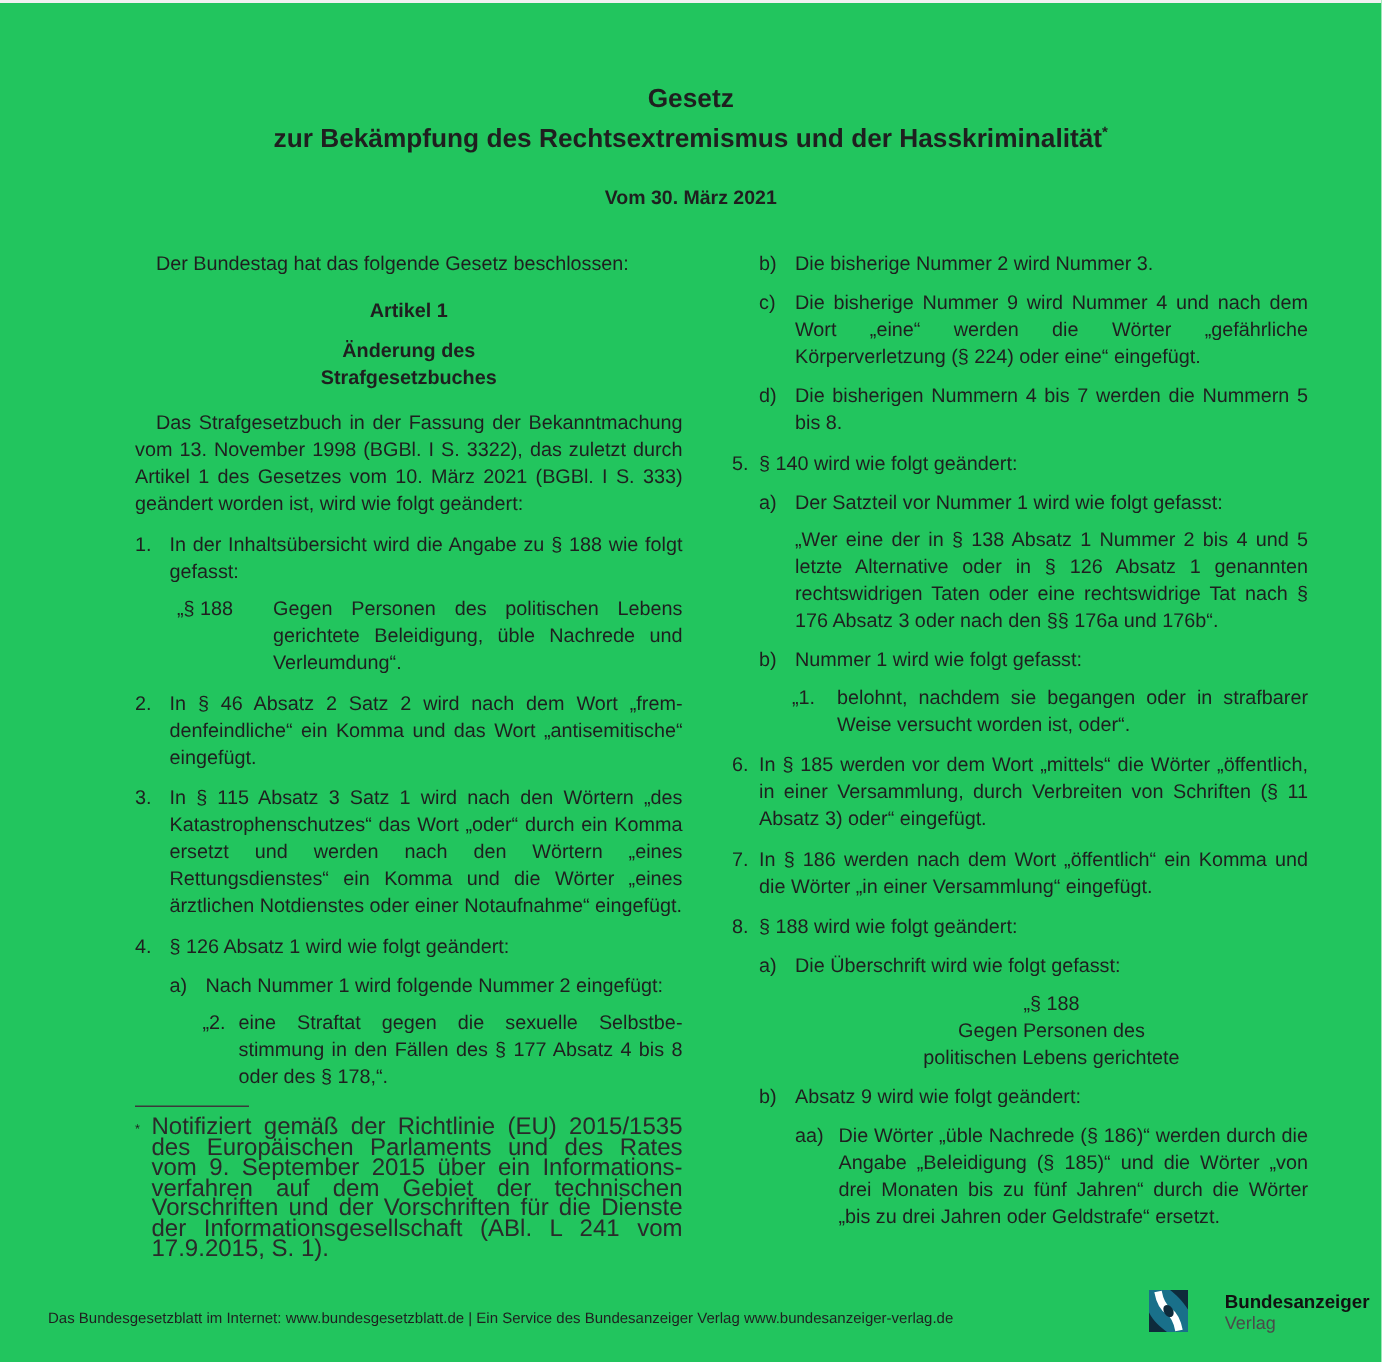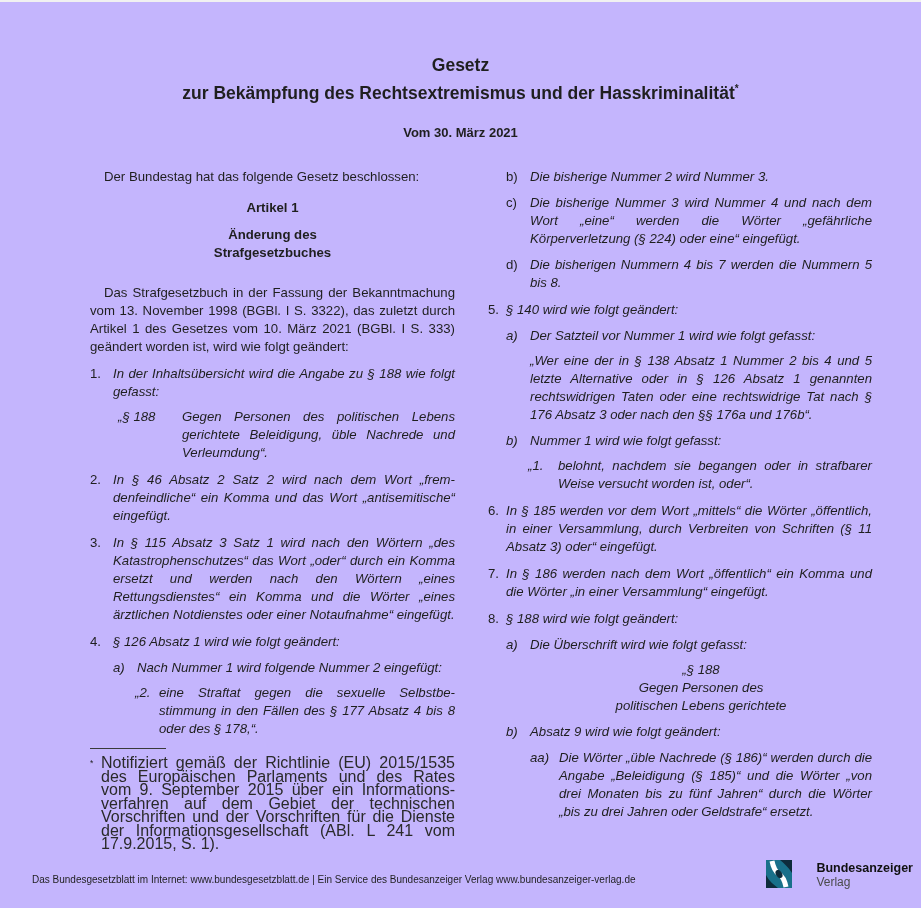--- a/index.html
+++ b/index.html
@@ -1,21 +1,21 @@
 <!DOCTYPE html>
 <html lang="de"><head>
 <meta charset="utf-8">
 <style>
   * { box-sizing: border-box; }
   html, body { margin: 0; padding: 0; background: #ffffff; }
   .page {
     position: relative;
     width: 921px;
     height: 908px;
-    background: #c4b5fd;
+    background: #22c55e;
     font-family: "Liberation Sans", sans-serif;
     color: #1f1f1f;
     overflow: hidden;
   }
   .top-edge {
     position: absolute; top: 0; left: 0; width: 100%; height: 2px;
     background: #f1f1f1;
   }
   .doc-header { text-align: center; padding-top: 54px; }
   .title {
@@ -35,33 +35,33 @@
 
   .body {
     font-size: 13.2px; line-height: 18px; text-align: justify;
     margin: 0; hyphens: manual;
   }
   .first-indent { text-indent: 14px; }
   .center-head {
     text-align: center; font-weight: bold; font-size: 13.2px;
     line-height: 18px; margin: 13px 0 0 0; white-space: pre-line;
   }
-  .mt10 { margin-top: 22px; }
+  .mt10 { margin-top: 12px; }
 
   .num-item, .letter-item, .aa-item, .quote-hang { display: flex; }
   .num-item    { margin-top: 9px; }
   .letter-item { margin-top: 8px; }
   .aa-item     { margin-top: 8px; }
   .quote-hang  { margin-top: 7px; }
   .num    { flex: none; font-size: 13.2px; line-height: 18px; }
   .col-left  .num { width: 23px; }
   .col-right .num { width: 18px; }
   .letter { flex: none; width: 24px; font-size: 13.2px; line-height: 18px; }
   .aa-label { flex: none; width: 29px; font-size: 13.2px; line-height: 18px; }
-  .item-body { flex: 1; min-width: 0; font-style: italic; }
+  .item-body { flex: 1; min-width: 0; }
   .cont-letter { margin-left: 18px; }
 
   .q-label { flex: none; font-size: 13.2px; line-height: 18px; }
   .q-wide   { width: 64px; }
   .q-narrow { width: 24px; }
   .q-med    { width: 30px; }
   .quote-hang.hang-sm { margin-left: -2px; }
   .quote-hang.hang-md { margin-left: 5px; }
   .quote-para { margin-top: 7px; }
   .quote-center {
@@ -170,21 +170,21 @@
       <div class="letter-item cont-letter" style="margin-top:0">
         <span class="letter">b)</span>
         <div class="item-body">
             <p class="body">Die bisherige Nummer 2 wird Nummer 3.</p>
           </div>
       </div>
 
       <div class="letter-item cont-letter">
         <span class="letter">c)</span>
         <div class="item-body">
-            <p class="body">Die bisherige Nummer 3 wird Nummer 4 und nach dem Wort „eine“ werden die Wörter „ge­fährliche Körperverletzung (§ 224) oder eine“ eingefügt.</p>
+            <p class="body">Die bisherige Nummer 9 wird Nummer 4 und nach dem Wort „eine“ werden die Wörter „ge­fährliche Körperverletzung (§ 224) oder eine“ eingefügt.</p>
           </div>
       </div>
 
       <div class="letter-item cont-letter">
         <span class="letter">d)</span>
         <div class="item-body">
             <p class="body">Die bisherigen Nummern 4 bis 7 werden die Nummern 5 bis 8.</p>
           </div>
       </div>
 

